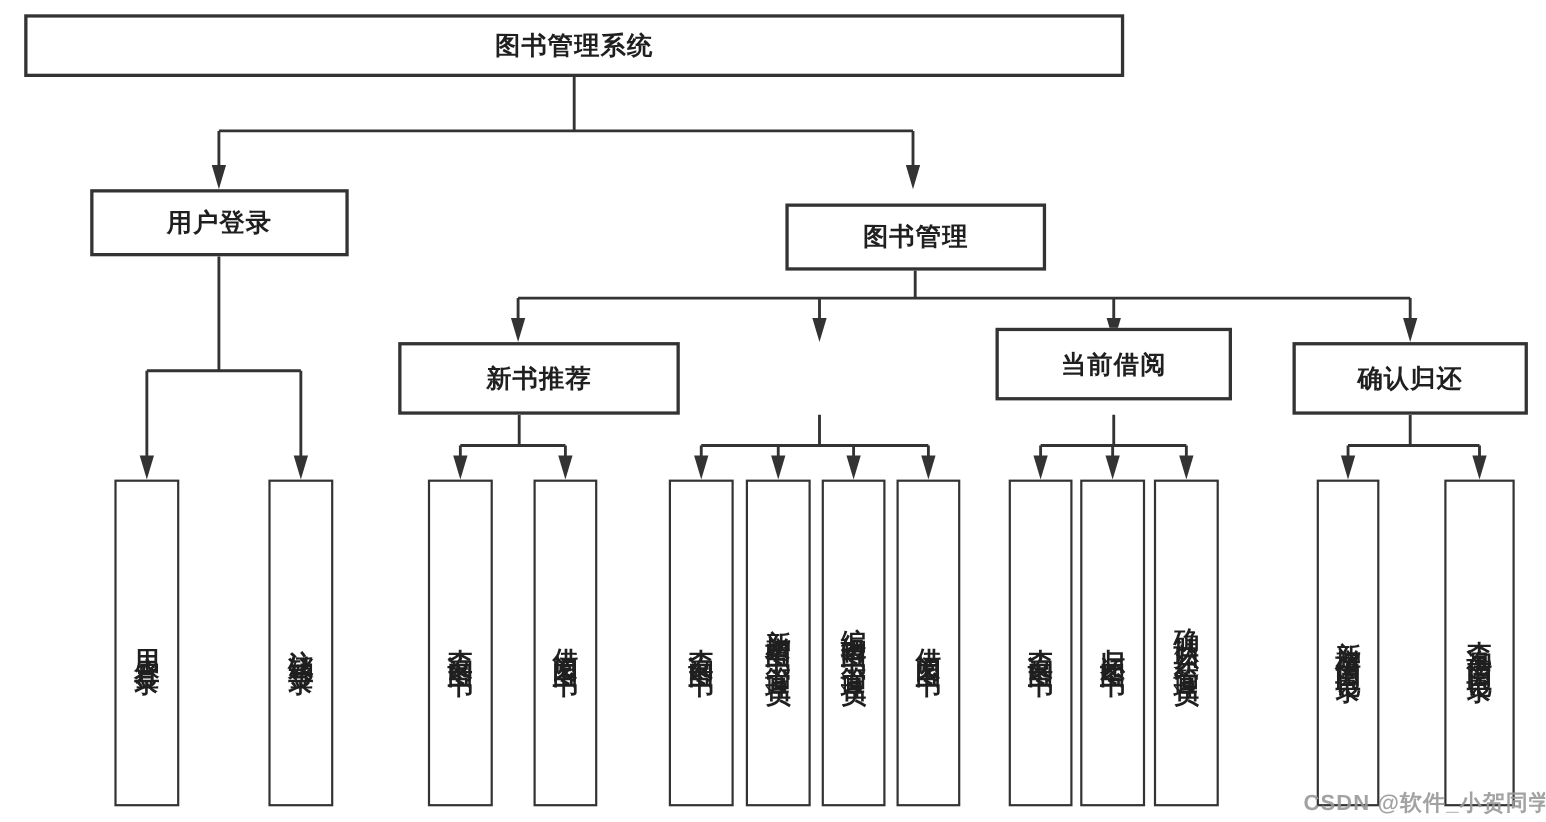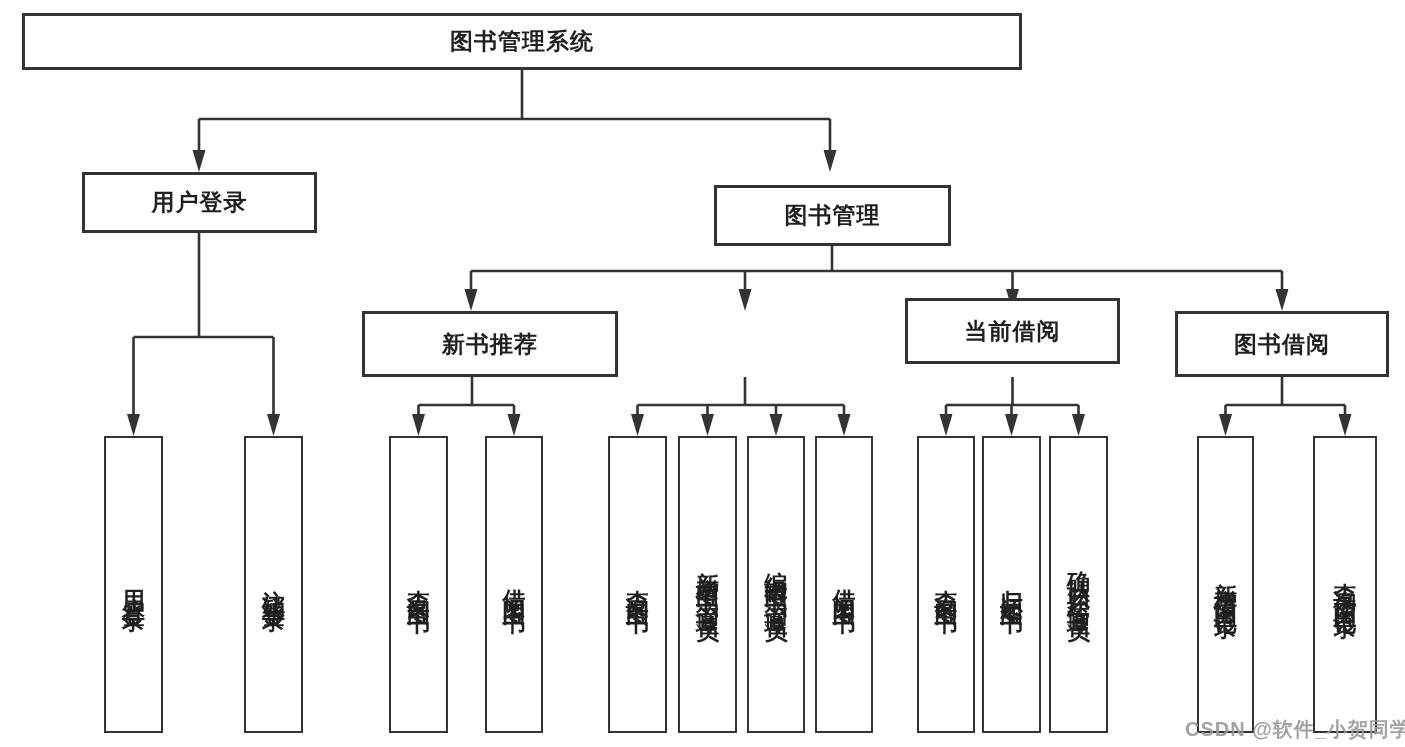--- a/index.html
+++ b/index.html
@@ -112,21 +112,21 @@
     <span>图书管理</span>
   </div>
 
   <div class="node h-node" style="left:362px; top:311px; width:256px; height:66px;">
     <span>新书推荐</span>
   </div>
   <div class="node h-node" style="left:905px; top:298px; width:215px; height:66px;">
     <span>当前借阅</span>
   </div>
   <div class="node h-node" style="left:1175px; top:311px; width:214px; height:66px;">
-    <span>图书借阅</span>
+    <span>确认归还</span>
   </div>
 
   <div class="node v-node" style="left:104px; top:436px; width:59px; height:297px;">
     <span class="vtext">用户登录</span>
   </div>
   <div class="node v-node" style="left:244px; top:436px; width:59px; height:297px;">
     <span class="vtext">注销登录</span>
   </div>
 
   <div class="node v-node" style="left:389px; top:436px; width:59px; height:297px;">

